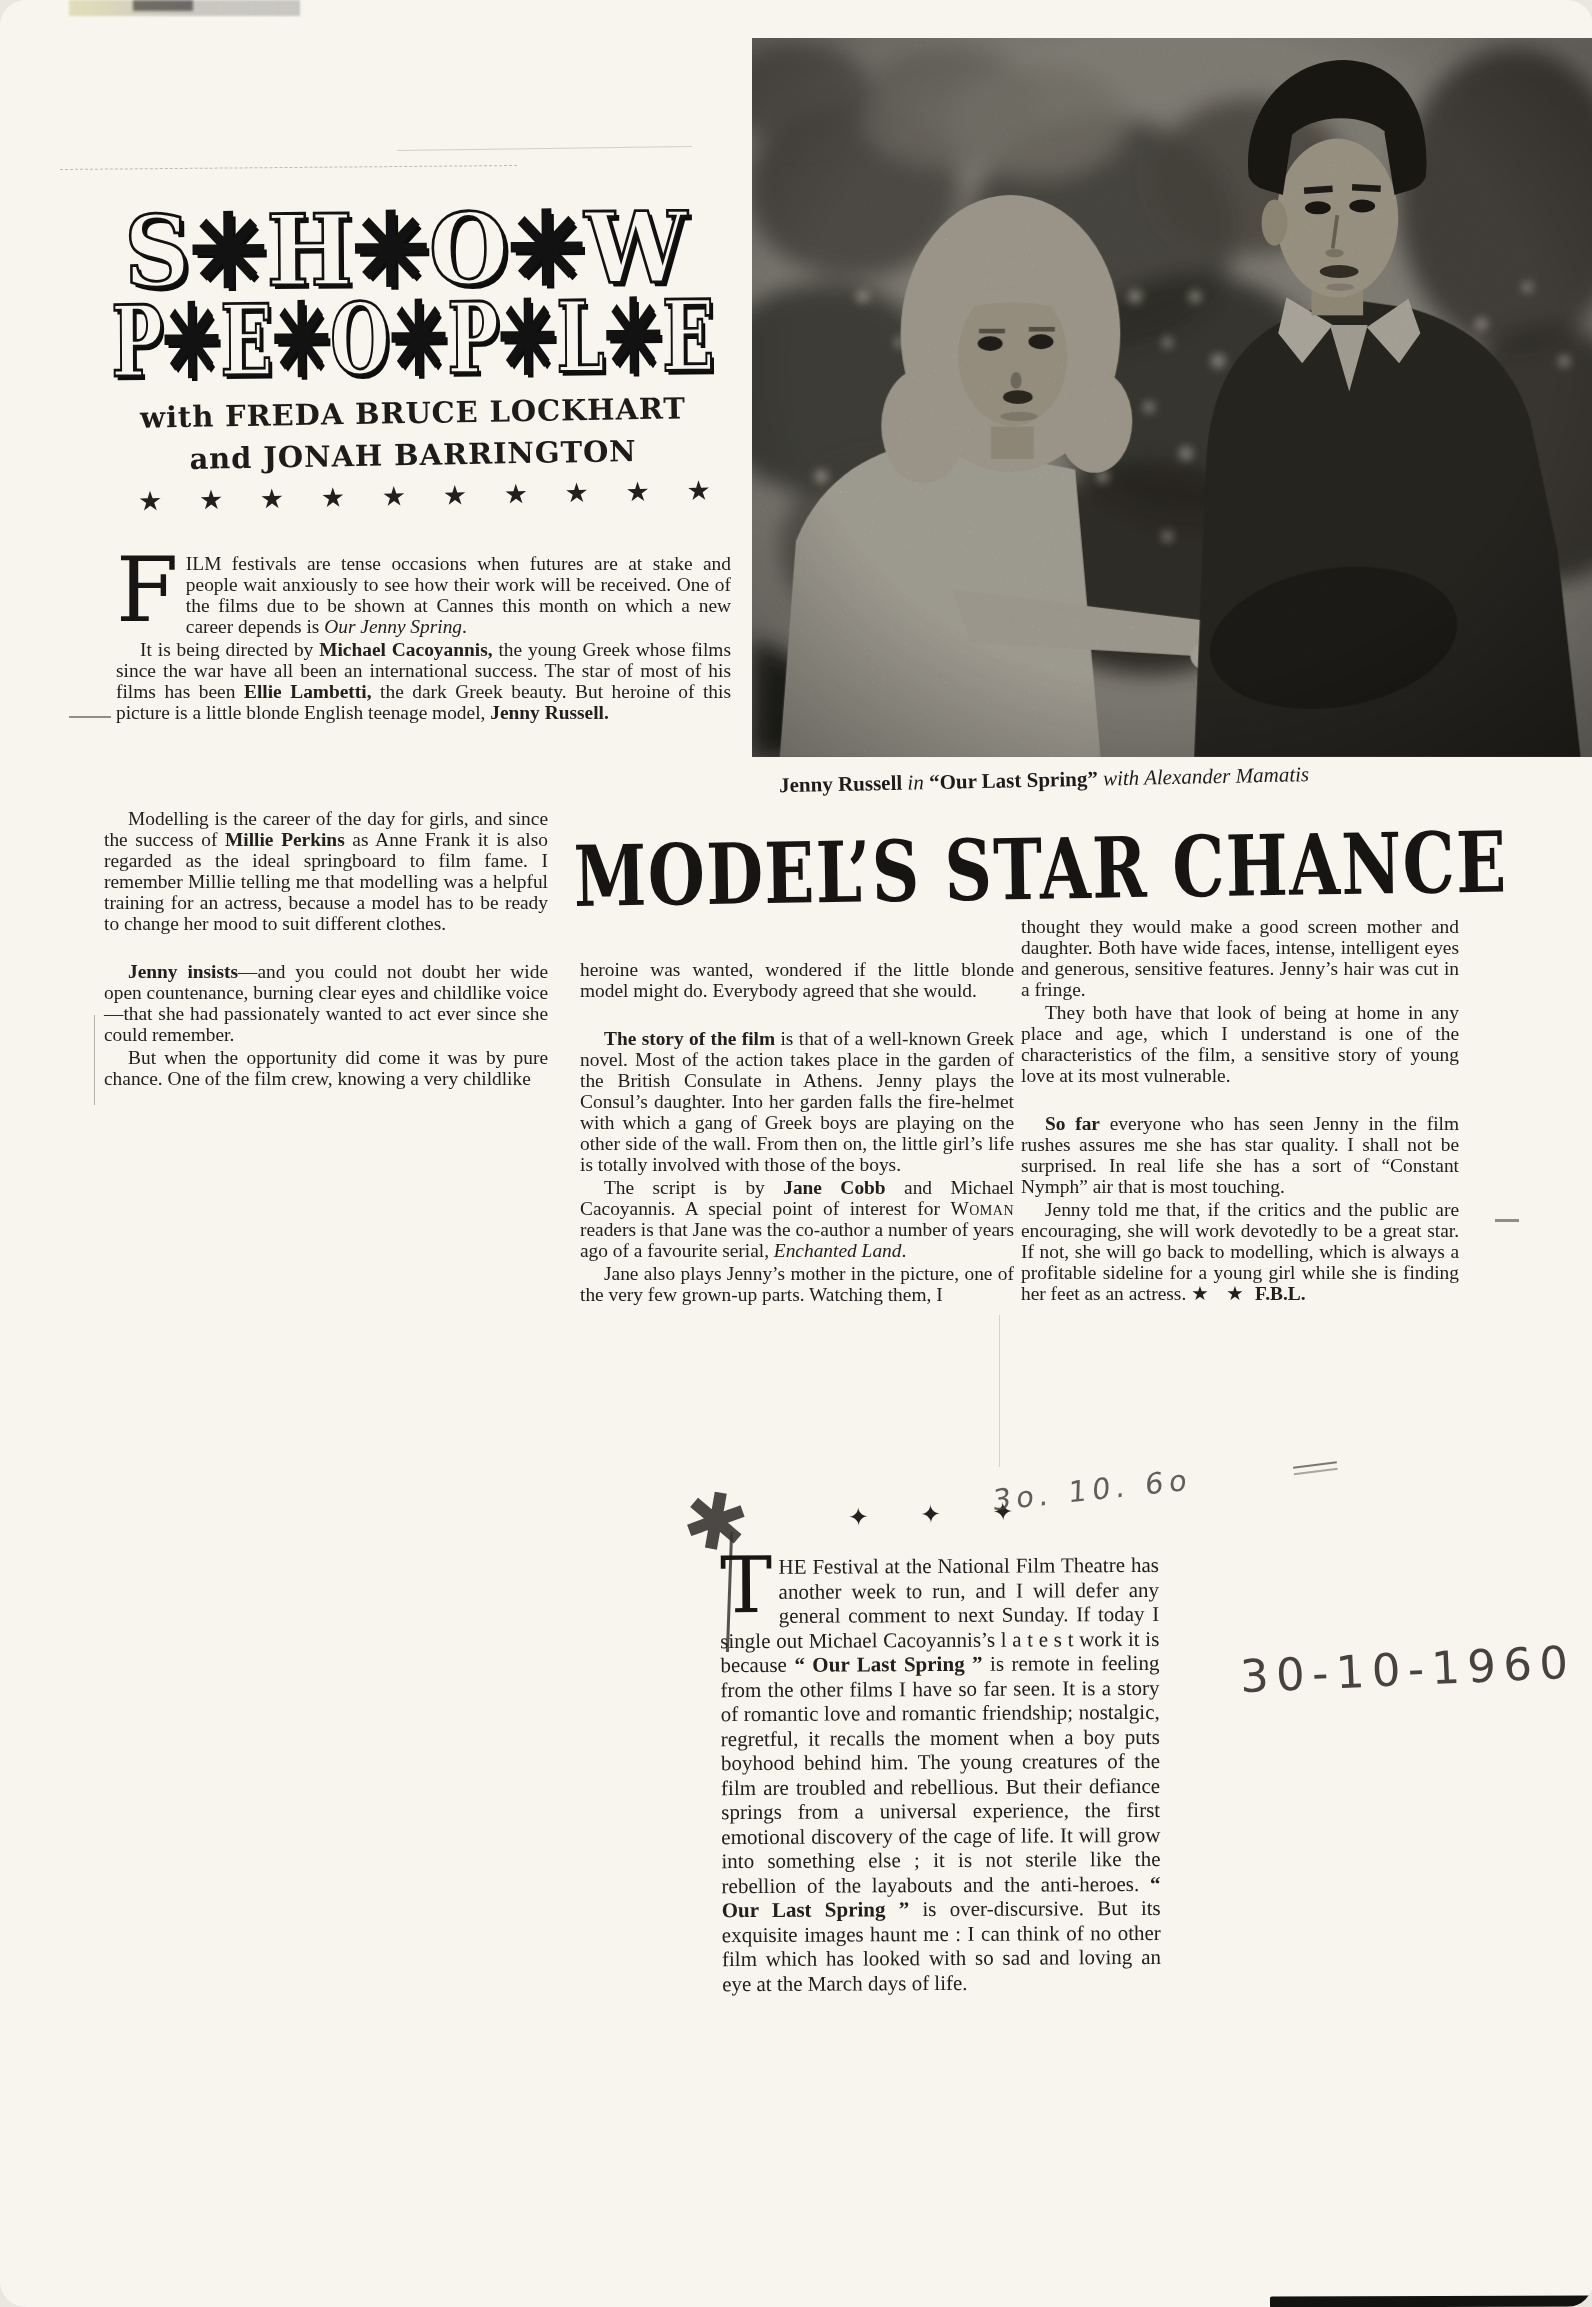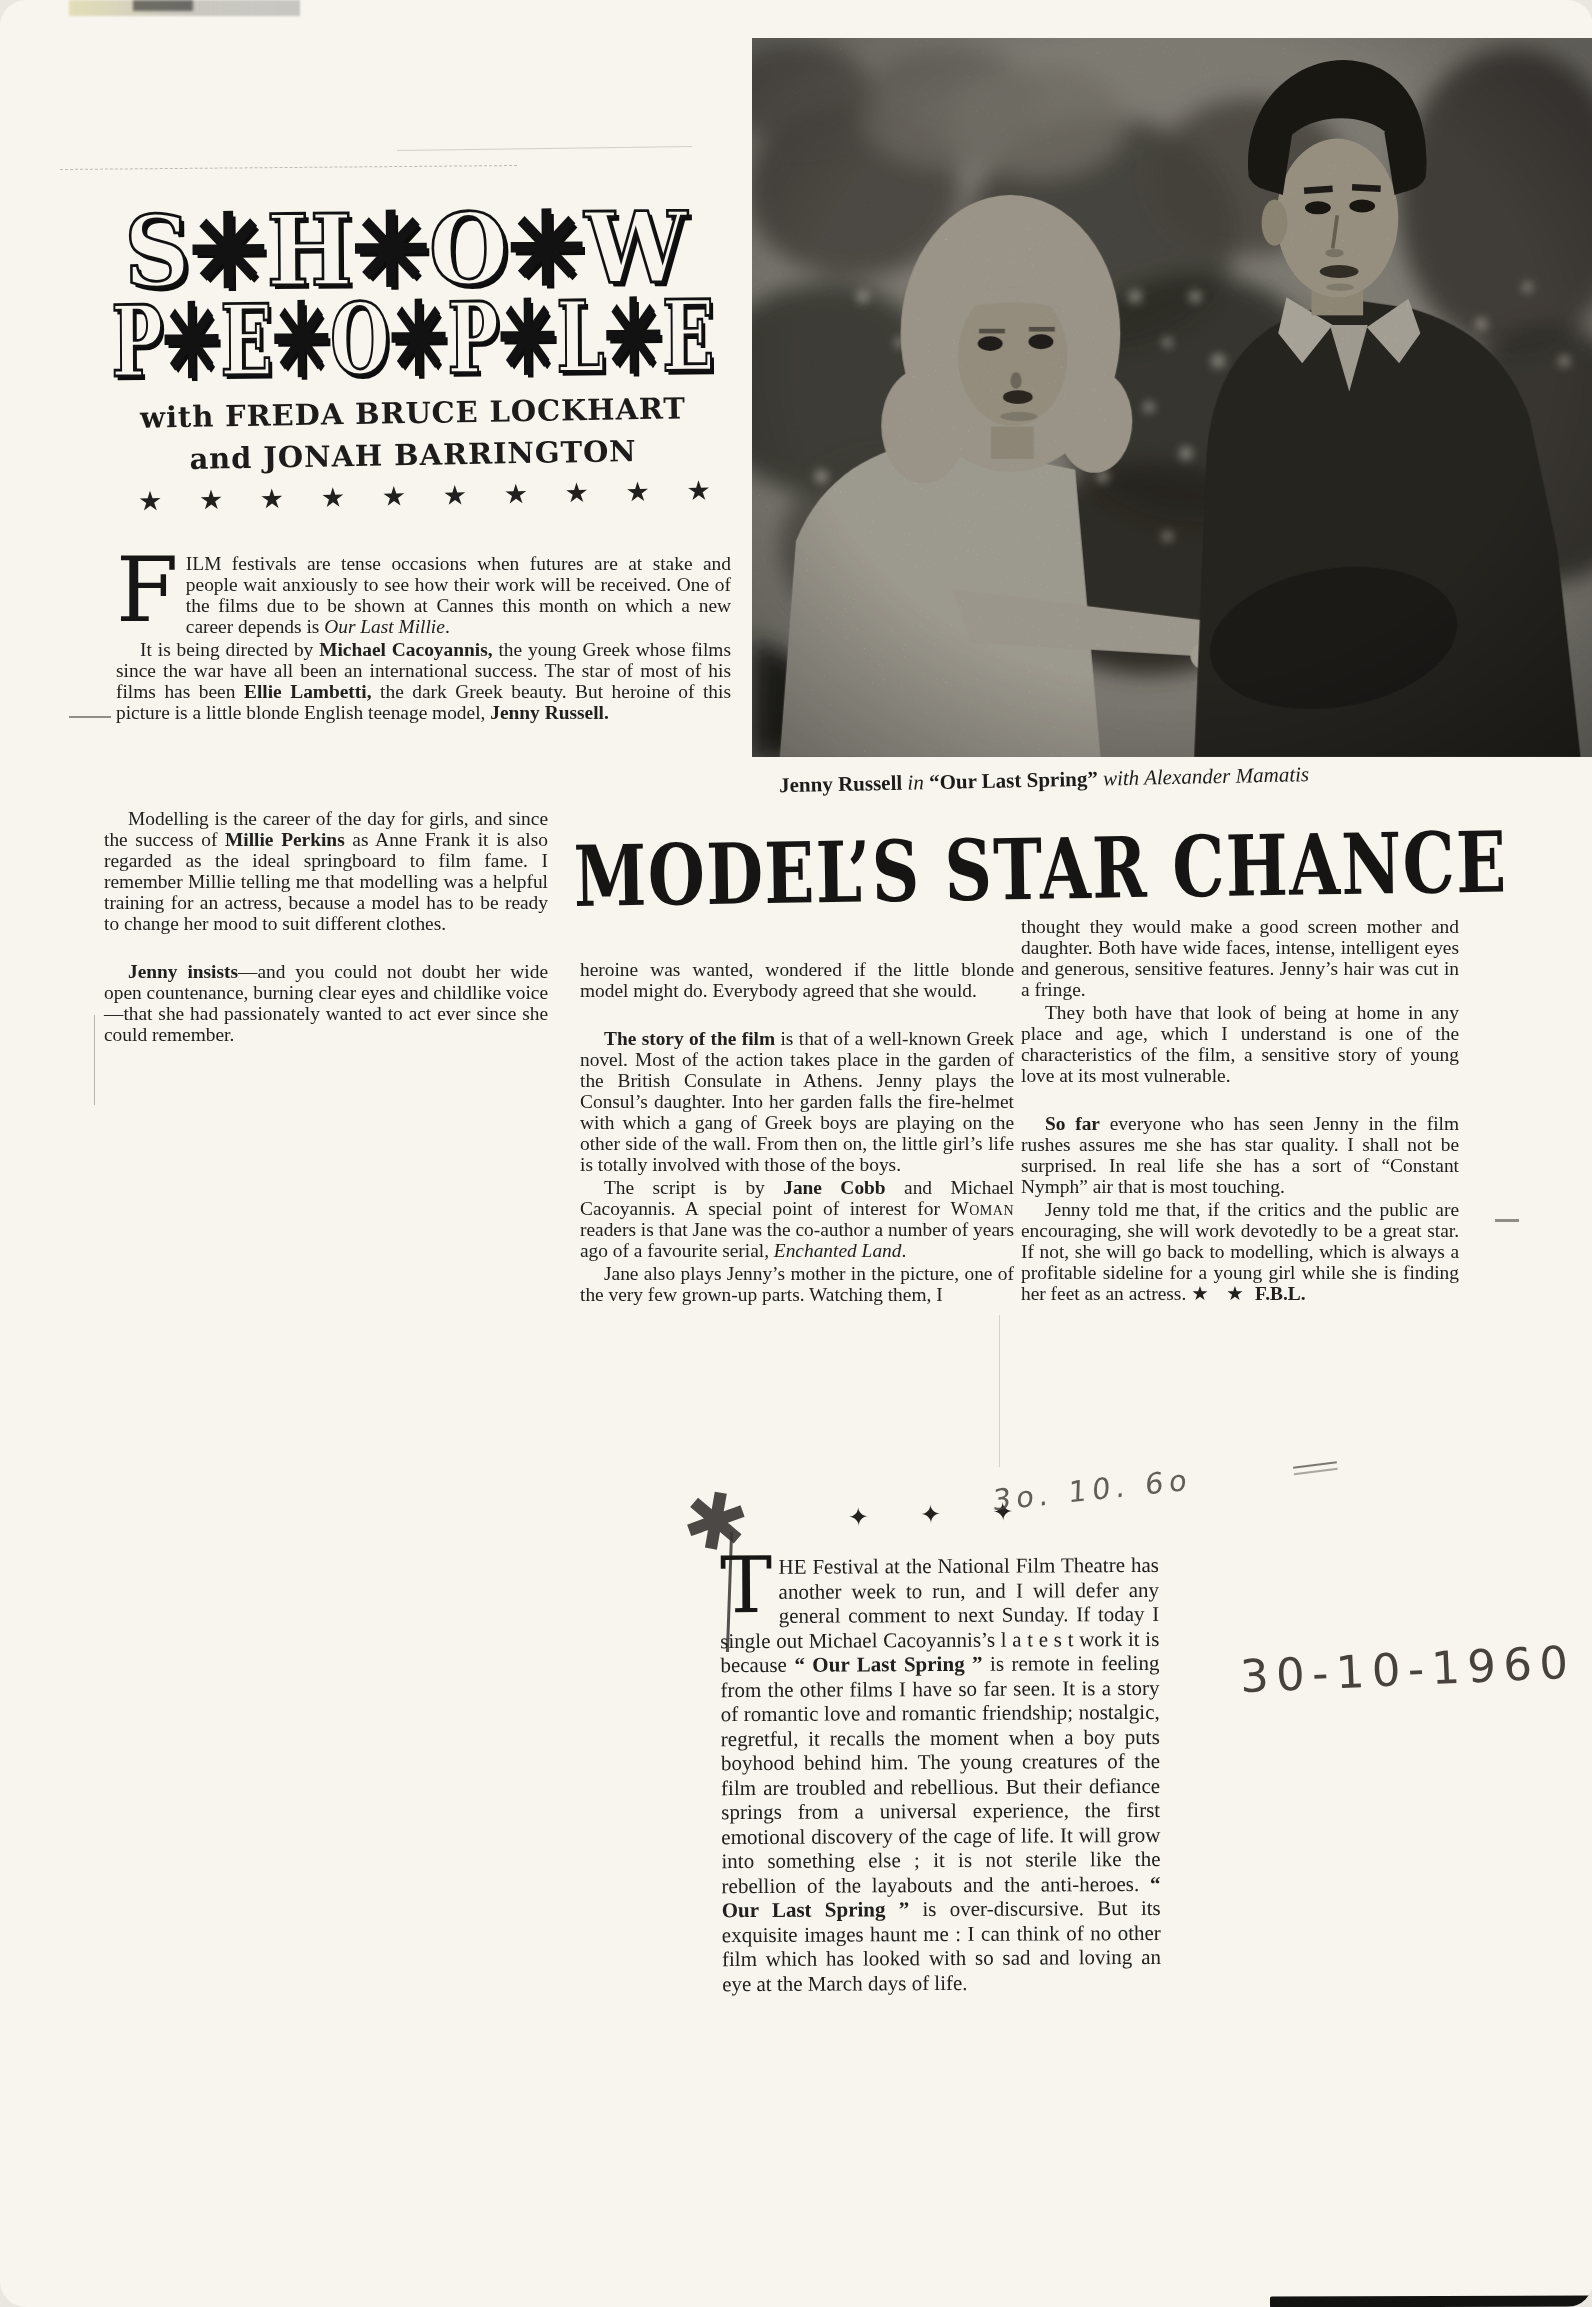--- a/index.html
+++ b/index.html
@@ -198,27 +198,28 @@
       </g>
       <rect width="1822" height="1558" fill="url(#vig)"></rect>
       <rect width="1822" height="1558" filter="url(#grain)" opacity=".28"></rect>
     </svg>
   </div>
   <div class="caption"><span class="rb">Jenny Russell </span><span class="ri">in </span><span class="rb">“Our Last Spring” </span><span class="ri">with Alexander Mamatis</span></div>
 
   <div class="headline">MODEL’S STAR CHANCE</div>
 
   <div class="bodycol colA">
-    <p class="para no-indent"><span class="dropcap">F</span><span><span>ILM festivals are tense occasions when futures are at stake and people wait anxiously to see how their work will be received.  One of the films due to be shown at Cannes this month on which a new career depends is </span><span class="ri">Our Last Millie</span><span>.</span></span></p>
+    <p class="para no-indent"><span class="dropcap">F</span><span><span>ILM festivals are tense occasions when futures are at stake and people wait anxiously to see how their work will be received.  One of the films due to be shown at Cannes this month on which a new career depends is </span><span class="ri">Our Jenny Spring</span><span>.</span></span></p>
     <p class="para"><span><span>It is being directed by </span><span class="rb">Michael Cacoyannis,</span><span> the young Greek whose films since the war have all been an international success.  The star of most of his films has been </span><span class="rb">Ellie Lambetti,</span><span> the dark Greek beauty.  But heroine of this picture is a little blonde English teenage model, </span><span class="rb">Jenny Russell.</span></span></p>
   </div>
 
   <div class="bodycol colB">
     <p class="para"><span><span>Modelling is the career of the day for girls, and since the success of </span><span class="rb">Millie Perkins</span><span> as Anne Frank it is also regarded as the ideal springboard to film fame.  I remember Millie telling me that modelling was a helpful training for an actress, because a model has to be ready to change her mood to suit different clothes.</span></span></p>
     <p class="para gap-before"><span><span class="rb">Jenny insists</span><span>—and you could not doubt her wide open countenance, burning clear eyes and childlike voice —that she had passionately wanted to act ever since she could remember.</span></span></p>
+    <p class="para"><span><span>But when the opportunity did come it was by pure chance.  One of the film crew, knowing a very childlike</span></span></p>
   </div>
 
   <div class="bodycol col2">
     <p class="para no-indent"><span><span>heroine was wanted, wondered if the little blonde model might do.  Everybody agreed that she would.</span></span></p>
     <p class="para gap-before"><span><span class="rb">The story of the film</span><span> is that of a well-known Greek novel.  Most of the action takes place in the garden of the British Consulate in Athens.  Jenny plays the Consul’s daughter.  Into her garden falls the fire-helmet with which a gang of Greek boys are playing on the other side of the wall.  From then on, the little girl’s life is totally involved with those of the boys.</span></span></p>
     <p class="para"><span><span>The script is by </span><span class="rb">Jane Cobb</span><span> and Michael Cacoyannis.  A special point of interest for </span><span class="rsc">Woman</span><span> readers is that Jane was the co-author a number of years ago of a favourite serial, </span><span class="ri">Enchanted Land</span><span>.</span></span></p>
     <p class="para"><span><span>Jane also plays Jenny’s mother in the picture, one of the very few grown-up parts.  Watching them, I</span></span></p>
   </div>
 
   <div class="bodycol col3">

